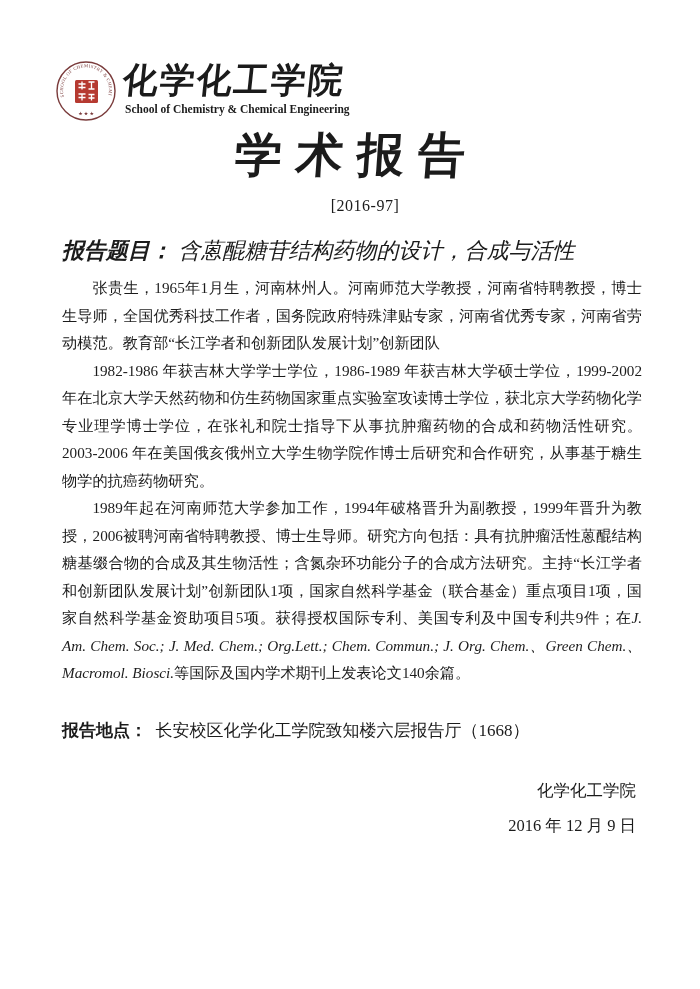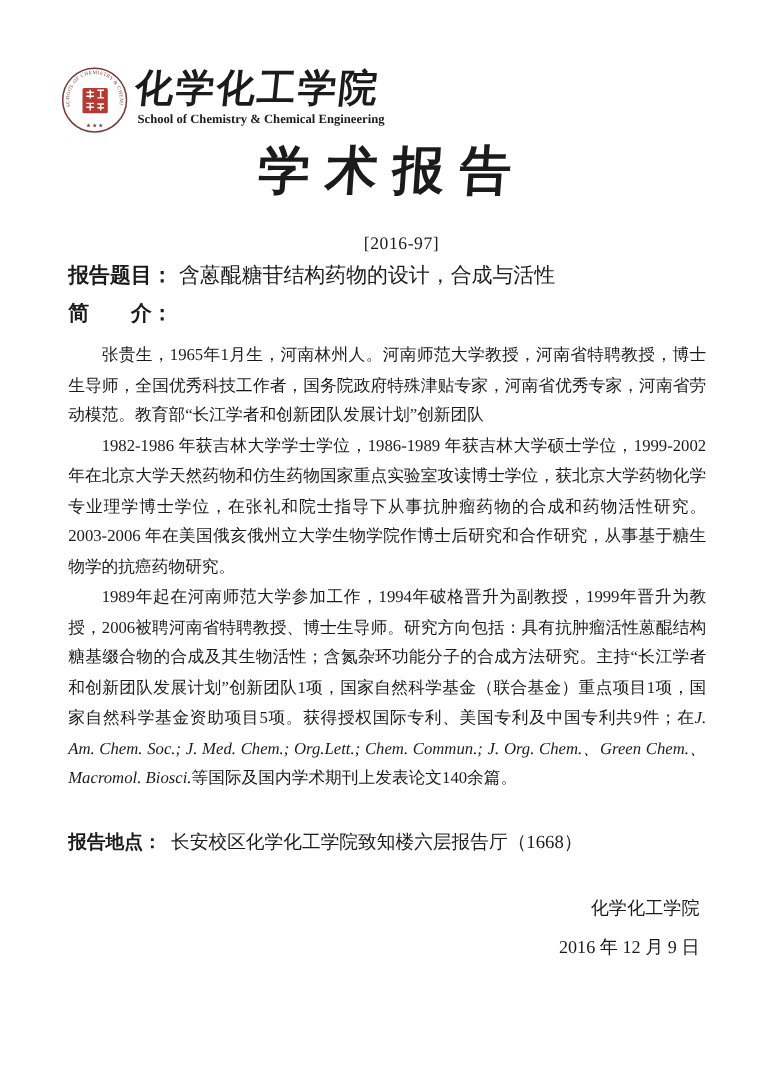--- a/index.html
+++ b/index.html
@@ -28,26 +28,26 @@
     font-family:"Liberation Serif","DejaVu Serif",serif;
   }
   .doc-title{
     position:absolute;left:0;right:0;top:124px;
     text-align:center;
     font-size:47px;font-weight:900;
     letter-spacing:14px;text-indent:14px;
     transform:skewX(-4deg);
   }
   .report-no{
-    position:absolute;left:0;right:0;top:213px;
+    position:absolute;left:0;right:0;top:197px;
     text-align:center;font-size:16px;letter-spacing:0.5px;margin-left:30px;
   }
   
   .meta{margin:0 58px 0 62px;}
-  .meta-row{font-size:19px;line-height:35px;}
+  .meta-row{font-size:22px;line-height:35px;font-style:italic;}
   .label{font-weight:700;display:inline-block;min-width:5.3em;
          font-family:"Liberation Sans","DejaVu Sans",sans-serif;}
   .value{font-weight:400;}
   .affil-row{font-size:17.5px;line-height:35px;padding-left:5.3em;}
   
   .intro{margin:6px 58px 0 62px;}
   .intro p{
     margin:0;font-size:15.2px;line-height:27.5px;
     text-align:justify;text-indent:2em;
   }
@@ -89,23 +89,20 @@
     </div>
 
     <div class="doc-title">学术报告</div>
     <div class="report-no">[2016-97]</div>
   </div>
 
   <div class="meta">
     <div class="meta-row">
       <span class="label">报告题目：</span><span class="value">含蒽醌糖苷结构药物的设计，合成与活性</span>
     </div>
-    <div class="meta-row">
-      <span class="label">简　　介：</span>
-    </div>
   </div>
 
   <div class="intro">
     <p>张贵生，1965年1月生，河南林州人。河南师范大学教授，河南省特聘教授，博士生导师，全国优秀科技工作者，国务院政府特殊津贴专家，河南省优秀专家，河南省劳动模范。教育部“长江学者和创新团队发展计划”创新团队</p>
     <p>1982-1986 年获吉林大学学士学位，1986-1989 年获吉林大学硕士学位，1999-2002 年在北京大学天然药物和仿生药物国家重点实验室攻读博士学位，获北京大学药物化学专业理学博士学位，在张礼和院士指导下从事抗肿瘤药物的合成和药物活性研究。2003-2006 年在美国俄亥俄州立大学生物学院作博士后研究和合作研究，从事基于糖生物学的抗癌药物研究。</p>
     <p><span>1989年起在河南师范大学参加工作，1994年破格晋升为副教授，1999年晋升为教授，2006被聘河南省特聘教授、博士生导师。研究方向包括：具有抗肿瘤活性蒽醌结构糖基缀合物的合成及其生物活性；含氮杂环功能分子的合成方法研究。主持“长江学者和创新团队发展计划”创新团队1项，国家自然科学基金（联合基金）重点项目1项，国家自然科学基金资助项目5项。获得授权国际专利、美国专利及中国专利共9件；在</span><span class="italic">J. Am. Chem. Soc.; J. Med. Chem.; Org.Lett.; Chem. Commun.; J. Org. Chem.、Green Chem.、 Macromol. Biosci.</span><span>等国际及国内学术期刊上发表论文140余篇。</span></p>
   </div>
 
   <div class="schedule">
     <div class="sched-row">

